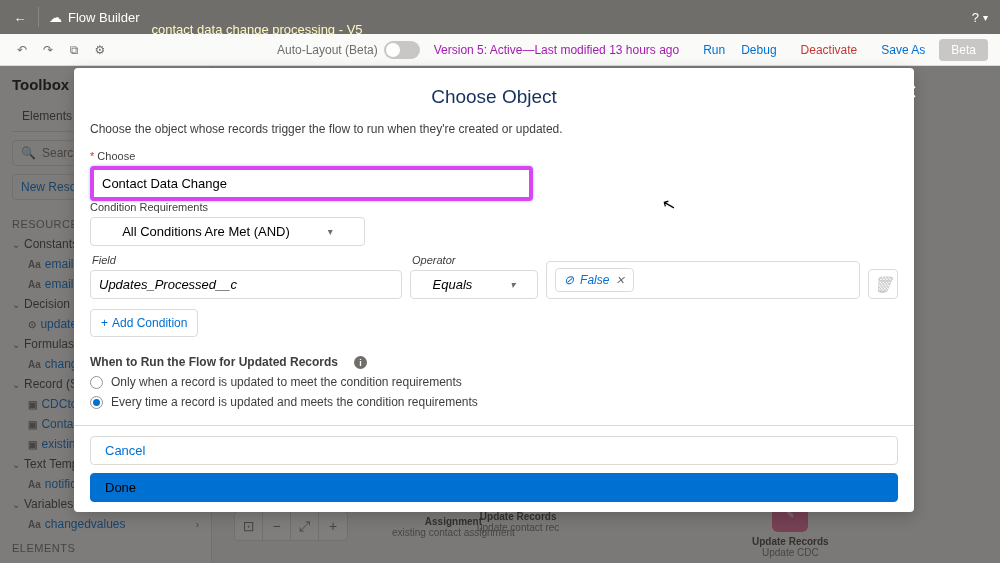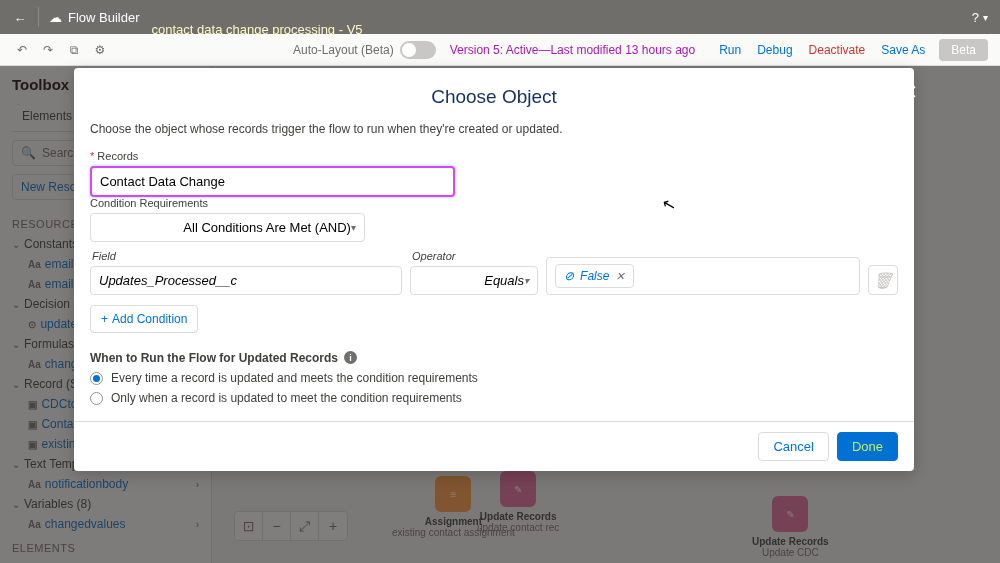--- a/index.html
+++ b/index.html
@@ -17,21 +17,21 @@
 
 
 .toolbar { height: 32px; background: #fafaf9; border-bottom: 1px solid #dddbda; display: flex; align-items: center; padding: 0 12px; font-size: 12px; color: #54698d; }
 .toolbar .icon-btn { width: 20px; height: 20px; display:flex; align-items:center; justify-content:center; color:#706e6b; margin-right:6px; cursor:pointer; }
 .toolbar .spacer { flex:1; }
 .toolbar .label { color:#706e6b; margin-right:6px; }
 .toggle { width: 36px; height: 18px; background: #c9c7c5; border-radius: 9px; position: relative; margin-right: 14px; }
 .toggle::after { content:''; position:absolute; width:14px; height:14px; background:#fff; border-radius:50%; top:2px; left:2px; }
 .toolbar .status { color:#a21caf; margin-right: 16px; text-align: right; }
 .toolbar .link-btn { color:#0070d2; margin: 0 8px; cursor:pointer; }
-.toolbar .danger { color:#c23934; margin:0 8px; cursor:pointer; }
+.toolbar .danger { color:#c23934; margin:0 16px; cursor:pointer; }
 .toolbar .saveas { color:#0070d2; margin:0 8px; cursor:pointer; }
 .toolbar .save { background:#c9c7c5; color:#fff; padding:4px 12px; border-radius:4px; margin-left:6px; }
 
 
 .content { position: absolute; top: 66px; bottom: 0; left: 0; right: 0; display: flex; }
 .sidebar { width: 212px; background: #fafaf9; border-right: 1px solid #dddbda; padding: 10px 12px; font-size: 13px; color:#3e3e3c; overflow: hidden; }
 .sidebar h3 { font-size: 15px; font-weight: 600; margin-bottom: 10px; color:#080707; }
 .tabs { display:flex; border-bottom:1px solid #dddbda; margin-bottom:8px; font-size:12px; }
 .tabs div { padding: 6px 10px; cursor:pointer; }
 .tabs .active { border-bottom:2px solid #0070d2; color:#080707; font-weight:600; }
@@ -59,45 +59,45 @@
 
 .overlay { position:absolute; inset:0; background:rgba(43,40,38,0.6); }
 .modal { position:absolute; top:68px; left:74px; width:840px; background:#fff; border-radius:4px; box-shadow:0 4px 16px rgba(0,0,0,0.2); }
 body .close-top { position:absolute; top: 80px; right: 82px; color:#fff; font-size:20px; z-index:20; cursor:pointer; }
 
 .modal h2 { text-align:center; font-size:19px; font-weight:400; color:#16325c; padding:18px 0 14px; }
 .modal .desc { font-size:12px; color:#3e3e3c; padding: 0 16px 14px; }
 .modal .body { padding: 0 16px 16px; }
 .field-label { font-size:11px; color:#3e3e3c; margin-bottom:4px; }
 .req::before { content:'* '; color:#c23934; }
-.input { width: 365px; border:2px solid #d946ef; border-radius:4px; padding:6px 8px; font-size:13px; box-shadow:0 0 3px rgba(21,137,238,0.5); }
-.select { border:1px solid #dddbda; border-radius:4px; padding:6px 8px; font-size:13px; display:flex; justify-content:flex-end; align-items:center; background:#fff; cursor:pointer; }
+.input { width: 443px; border:4px solid #d946ef; border-radius:4px; padding:6px 8px; font-size:13px; box-shadow:0 0 3px rgba(21,137,238,0.5); }
+.select { border:1px solid #dddbda; border-radius:4px; padding:6px 8px; font-size:13px; display:flex; justify-content:center; align-items:center; background:#fff; cursor:pointer;gap:38px; }
 .select .caret { color:#706e6b; font-size:10px; }
 .cond-row { display:flex; gap:8px; margin-top:8px; align-items:flex-end;font-style:italic; }
 .cond-col { display:flex; flex-direction:column; }
 .col-label { font-size:11px; color:#3e3e3c; margin-bottom:4px; padding-left:2px; }
 .cond-col.field { flex:0 0 312px; }
 .cond-col.op { flex:0 0 128px; }
 .cond-col.val { flex:1; }
 .plain-input { border:1px solid #dddbda; border-radius:4px; padding:6px 8px; font-size:13px; background:#fff; }
 .pill { border:1px solid #dddbda; border-radius:4px; padding:4px 8px; font-size:12px; display:inline-flex; align-items:center; gap:6px; color:#0070d2; background:#fff; }
 .pill .x { color:#706e6b; cursor:pointer; font-size:11px; }
 .trash { width:30px; height:30px; border:1px solid #dddbda; border-radius:4px; display:flex; align-items:center; justify-content:center; color:#c9c7c5; }
 .add-cond { margin-top:10px; border:1px solid #dddbda; border-radius:4px; padding:6px 10px; font-size:12px; color:#0070d2; display:inline-flex; align-items:center; gap:4px; cursor:pointer; }
 
-.section-title { font-size:12px; font-weight:600; color:#3e3e3c; margin-top:18px; display:flex; align-items:flex-start; gap:6px; }
+.section-title { font-size:12px; font-weight:600; color:#3e3e3c; margin-top:18px; display:flex; align-items:flex-end; gap:16px; }
 .info { width:13px; height:13px; border-radius:50%; background:#706e6b; color:#fff; font-size:9px; display:inline-flex; align-items:center; justify-content:center; }
 .radio-row { display:flex; align-items:center; gap:8px; font-size:12px; color:#3e3e3c; margin-top:6px; }
 .radio { width:13px; height:13px; border:1px solid #969492; border-radius:50%; display:inline-flex; align-items:center; justify-content:center; }
 .radio.checked::after { content:''; width:7px; height:7px; background:#0070d2; border-radius:50%; }
 
-.modal-footer { border-top:1px solid #dddbda; padding:10px 16px; display:flex; justify-content:flex-end; gap:8px; }
+.modal-footer { border-top:1px solid #dddbda; padding:10px 16px; display:flex; justify-content:flex-end; gap:8px;flex-direction:column; }
 .btn { padding:6px 14px; border-radius:4px; font-size:13px; cursor:pointer; }
 .btn.cancel { background:#fff; border:1px solid #dddbda; color:#0070d2; }
-.btn.done { background:#0070d2; border:1px solid #0070d2; color:#bef264; }
+.btn.done { background:#0070d2; border:1px solid #0070d2; color:#000000; }
 
 .cursor { position:absolute; top:195px; left:662px; font-size:16px; transform: rotate(-15deg); z-index: 30; }
 </style>
 </head>
 <body>
 
 <div class="header">
   <span class="back">←</span>
   <span class="sep"></span>
   <span class="cloud">☁</span>
@@ -239,21 +239,21 @@
   </div>
 </div>
 
 <div class="overlay" style="top:66px;"></div>
 <div class="close-top">✕</div>
 
 <div class="modal">
   <h2>Choose Object</h2>
   <div class="desc">Choose the object whose records trigger the flow to run when they're created or updated.</div>
   <div class="body">
-    <div class="field-label req">Records</div>
+    <div class="field-label req">Choose</div>
     <input class="input" value="Contact Data Change" style="">
 
     <div class="field-label" style="">Condition Requirements</div>
     <div class="select" style="width:275px;">
       <span>All Conditions Are Met (AND)</span>
       <span class="caret">▾</span>
     </div>
 
     <div class="cond-row">
       <div class="cond-col field">
@@ -284,26 +284,26 @@
     <div class="add-cond">
       <span>+</span>
       <span>Add Condition</span>
     </div>
 
     <div class="section-title">
       <span>When to Run the Flow for Updated Records</span>
       <span class="info">i</span>
     </div>
     <div class="radio-row">
+      <span class="radio"></span>
+      <span>Only when a record is updated to meet the condition requirements</span>
+    </div>
+    <div class="radio-row">
       <span class="radio checked"></span>
       <span>Every time a record is updated and meets the condition requirements</span>
-    </div>
-    <div class="radio-row">
-      <span class="radio"></span>
-      <span>Only when a record is updated to meet the condition requirements</span>
     </div>
   </div>
   <div class="modal-footer">
     <div class="btn cancel">Cancel</div>
     <div class="btn done">Done</div>
   </div>
 </div>
 
 <div class="cursor">↖</div>
 

